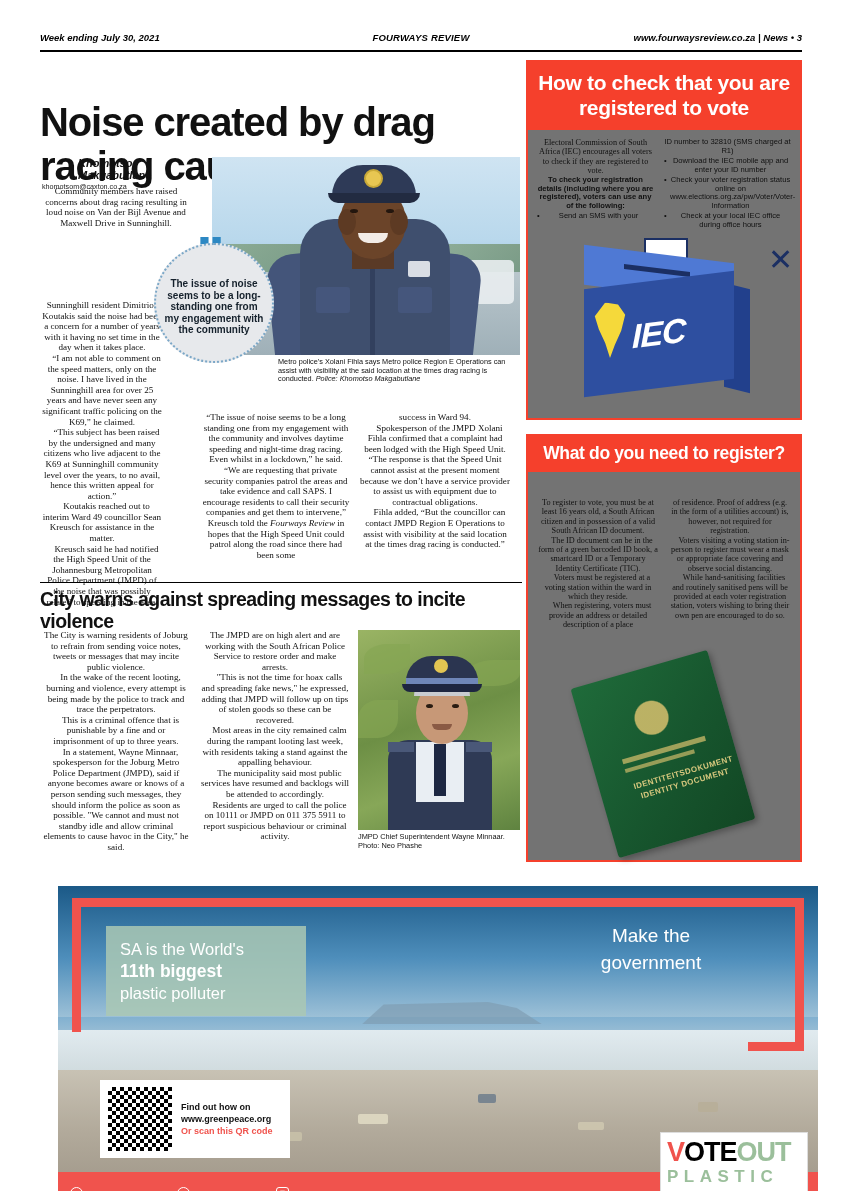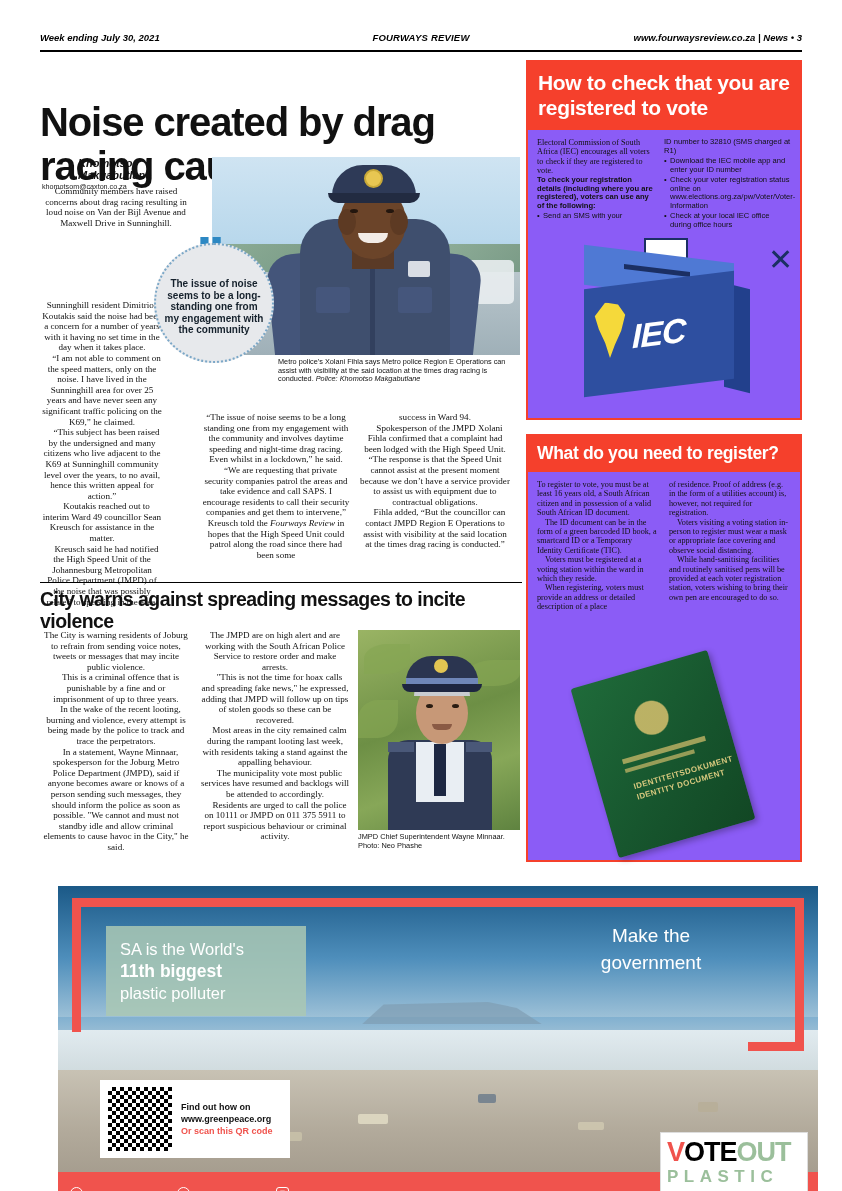--- a/index.html
+++ b/index.html
@@ -129,21 +129,21 @@
   .p2-capbrim{ position:absolute; left:44px; top:54px; width:80px; height:8px; background:#1e2640; border-radius:0 0 12px 12px; }
   .p2-capbadge{ position:absolute; left:76px; top:29px; width:14px; height:14px; background:#e3c552; border-radius:50%; }
   .p2-epauletL{ position:absolute; left:30px; top:112px; width:26px; height:10px; background:#4a5878; }
   .p2-epauletR{ position:absolute; left:108px; top:112px; width:26px; height:10px; background:#4a5878; }
 
   .caption2 {
     position: absolute; left: 358px; top: 833px; width: 162px;
     font-family: "Liberation Sans", sans-serif;
     font-size: 7.4px; line-height: 8.8px; color: #111;
   }
-  .redbox { border: 2.5px solid #f5402c; background: #8b5cf6; }
+  .redbox { border: 2.5px solid #f5402c; background: #737373; text-align: center; }
   .redbox-head {
     background: #f5402c; color: #fff;
     font-family: "Liberation Sans", sans-serif;
     font-weight: bold; letter-spacing: -.35px;
   }
   #box1 { position: absolute; left: 526px; top: 60px; width: 276px; height: 360px; }
   #box1 .redbox-head { font-size: 21px; line-height: 25px; padding: 8px 10px 10px 10px; }
   .box1-cols { display: flex; gap: 10px; padding: 8px 9px 0 9px; }
   .box1-col { width: 50%; font-size: 7.6px; line-height: 8.9px; color: #111;
               font-family: "Liberation Sans", sans-serif; }
@@ -162,21 +162,21 @@
   .iec-side { position:absolute; left: 196px; top: 46px; width: 26px; height: 104px; background:#22408c; transform: skewY(14deg) ;}
   .iec-text { position:absolute; left: 104px; top: 74px; font-family:"Liberation Sans", sans-serif;
               font-weight: bold; font-size: 34px; color:#fff; font-style: italic; letter-spacing: -1px; transform: skewY(-7deg);}
   .iec-africa { position:absolute; left: 62px; top: 62px; width: 40px; height: 56px; background:#f5d93a;
               clip-path: polygon(38% 0,70% 6%,88% 26%,78% 54%,62% 78%,50% 100%,38% 72%,22% 46%,12% 22%); transform: skewY(-7deg);}
   .iec-ballot { position:absolute; left: 116px; top: -2px; width: 44px; height: 46px; background:#fff; border:2px solid #1b2f63;}
   .iec-check { position:absolute; left: 122px; top: 2px; font-size: 30px; color:#1b2f63; font-family:"Liberation Sans",sans-serif; }
 
   #box2 { position: absolute; left: 526px; top: 434px; width: 276px; height: 428px; }
   #box2 .redbox-head { font-size: 17.5px; line-height: 21px; padding: 7px 9px 8px 9px; }
-  .box2-cols { display: flex; gap: 10px; padding: 8px 9px 0 9px; }
+  .box2-cols { display: flex; gap: 10px; padding: 8px 9px 0 9px; margin-top: 18px; }
   .box2-col { width: 50%; font-size: 8.2px; line-height: 9.4px; color: #111; }
   .box2-col p + p { text-indent: 8px; }
 
   .id-art { position: absolute; left: 0; right: 0; bottom: 4px; height: 208px; }
   .id-book { position:absolute; left: 64px; top: 18px; width: 142px; height: 176px;
              background: linear-gradient(135deg,#1f6b3a,#17562e 55%,#124724);
              transform: rotate(-16deg); border-radius: 3px;
              box-shadow: 2px 3px 6px rgba(0,0,0,.3); }
   .id-crest { position:absolute; left: 46px; top: 26px; width: 48px; height: 48px;
               background: radial-gradient(circle,#cdbb6a 0 48%, transparent 52%); opacity:.9;}
@@ -327,29 +327,29 @@
   <div class="col" id="a1c3">
     <p>success in Ward 94.</p>
     <p>Spokesperson of the JMPD Xolani Fihla confirmed that a complaint had been lodged with the High Speed Unit. “The response is that the Speed Unit cannot assist at the present moment because we don’t have a service provider to assist us with equipment due to contractual obligations.</p>
     <p>Fihla added, “But the councillor can contact JMPD Region E Operations to assist with visibility at the said location at the times drag racing is conducted.”</p>
   </div>
 
   <div class="rule-2"></div>
   <h2 class="headline-2">City warns against spreading messages to incite violence</h2>
   <div class="col" id="a2c1">
     <p>The City is warning residents of Joburg to refrain from sending voice notes, tweets or messages that may incite public violence.</p>
+    <p>In the wake of the recent looting, burning and violence, every attempt is being made by the police to track and trace the perpetrators.</p>
     <p>This is a criminal offence that is punishable by a fine and or imprisonment of up to three years.</p>
-    <p>In the wake of the recent looting, burning and violence, every attempt is being made by the police to track and trace the perpetrators.</p>
     <p>In a statement, Wayne Minnaar, spokesperson for the Joburg Metro Police Department (JMPD), said if anyone becomes aware or knows of a person sending such messages, they should inform the police as soon as possible. "We cannot and must not standby idle and allow criminal elements to cause havoc in the City," he said.</p>
   </div>
   <div class="col" id="a2c2">
     <p>The JMPD are on high alert and are working with the South African Police Service to restore order and make arrests.</p>
     <p>"This is not the time for hoax calls and spreading fake news," he expressed, adding that JMPD will follow up on tips of stolen goods so these can be recovered.</p>
     <p>Most areas in the city remained calm during the rampant looting last week, with residents taking a stand against the appalling behaviour.</p>
-    <p>The municipality vote most public services have resumed and backlogs will be attended to accordingly.</p>
+    <p>The municipality said most public services have resumed and backlogs will be attended to accordingly.</p>
     <p>Residents are urged to call the police on 10111 or JMPD on 011 375 5911 to report suspicious behaviour or criminal activity.</p>
   </div>
 
   <div class="photo2">
     <div class="p2-bg"></div>
     <div class="p2-leaf" style="left:6px;top:14px;width:46px;height:30px;"></div>
     <div class="p2-leaf" style="left:110px;top:30px;width:52px;height:26px;"></div>
     <div class="p2-leaf" style="left:0;top:70px;width:40px;height:38px;"></div>
     <div class="p2-body"></div>
     <div class="p2-shirt"></div>

